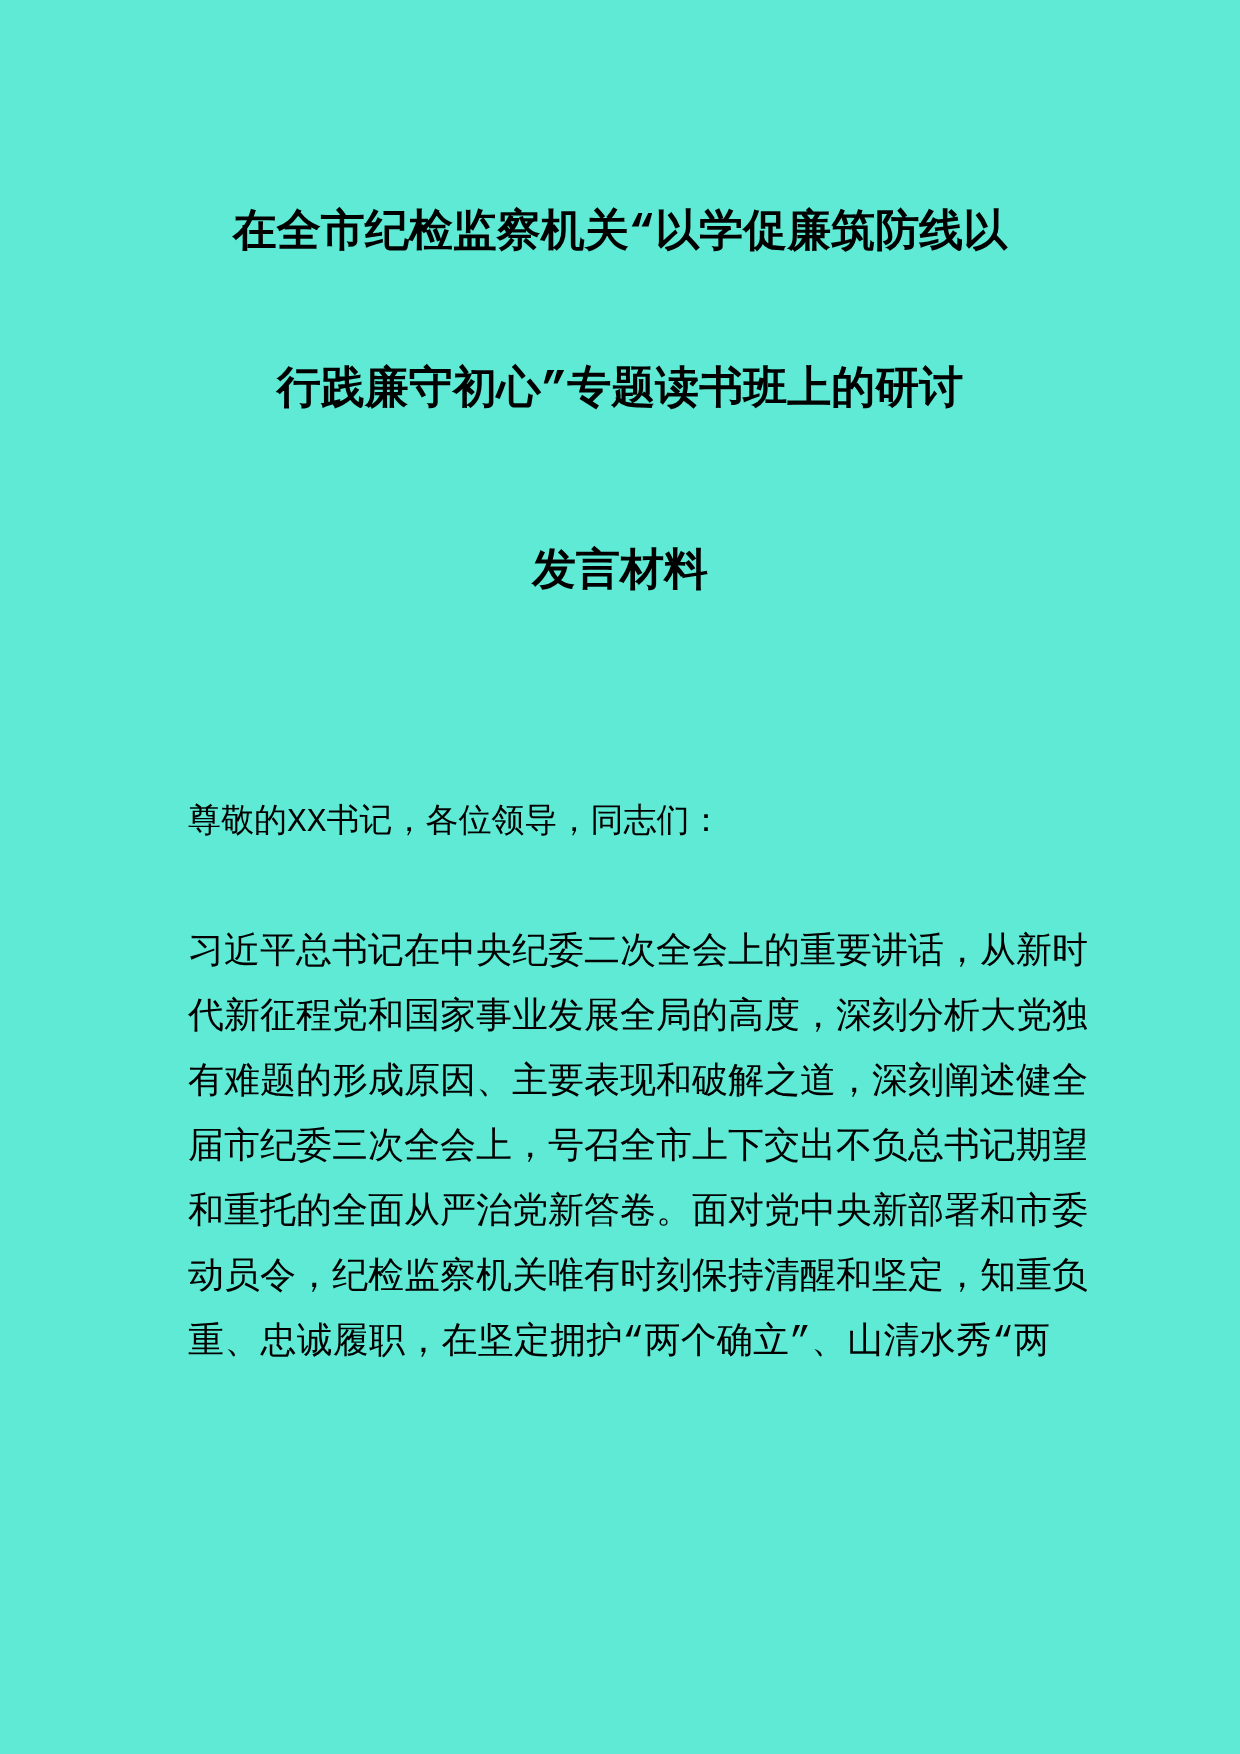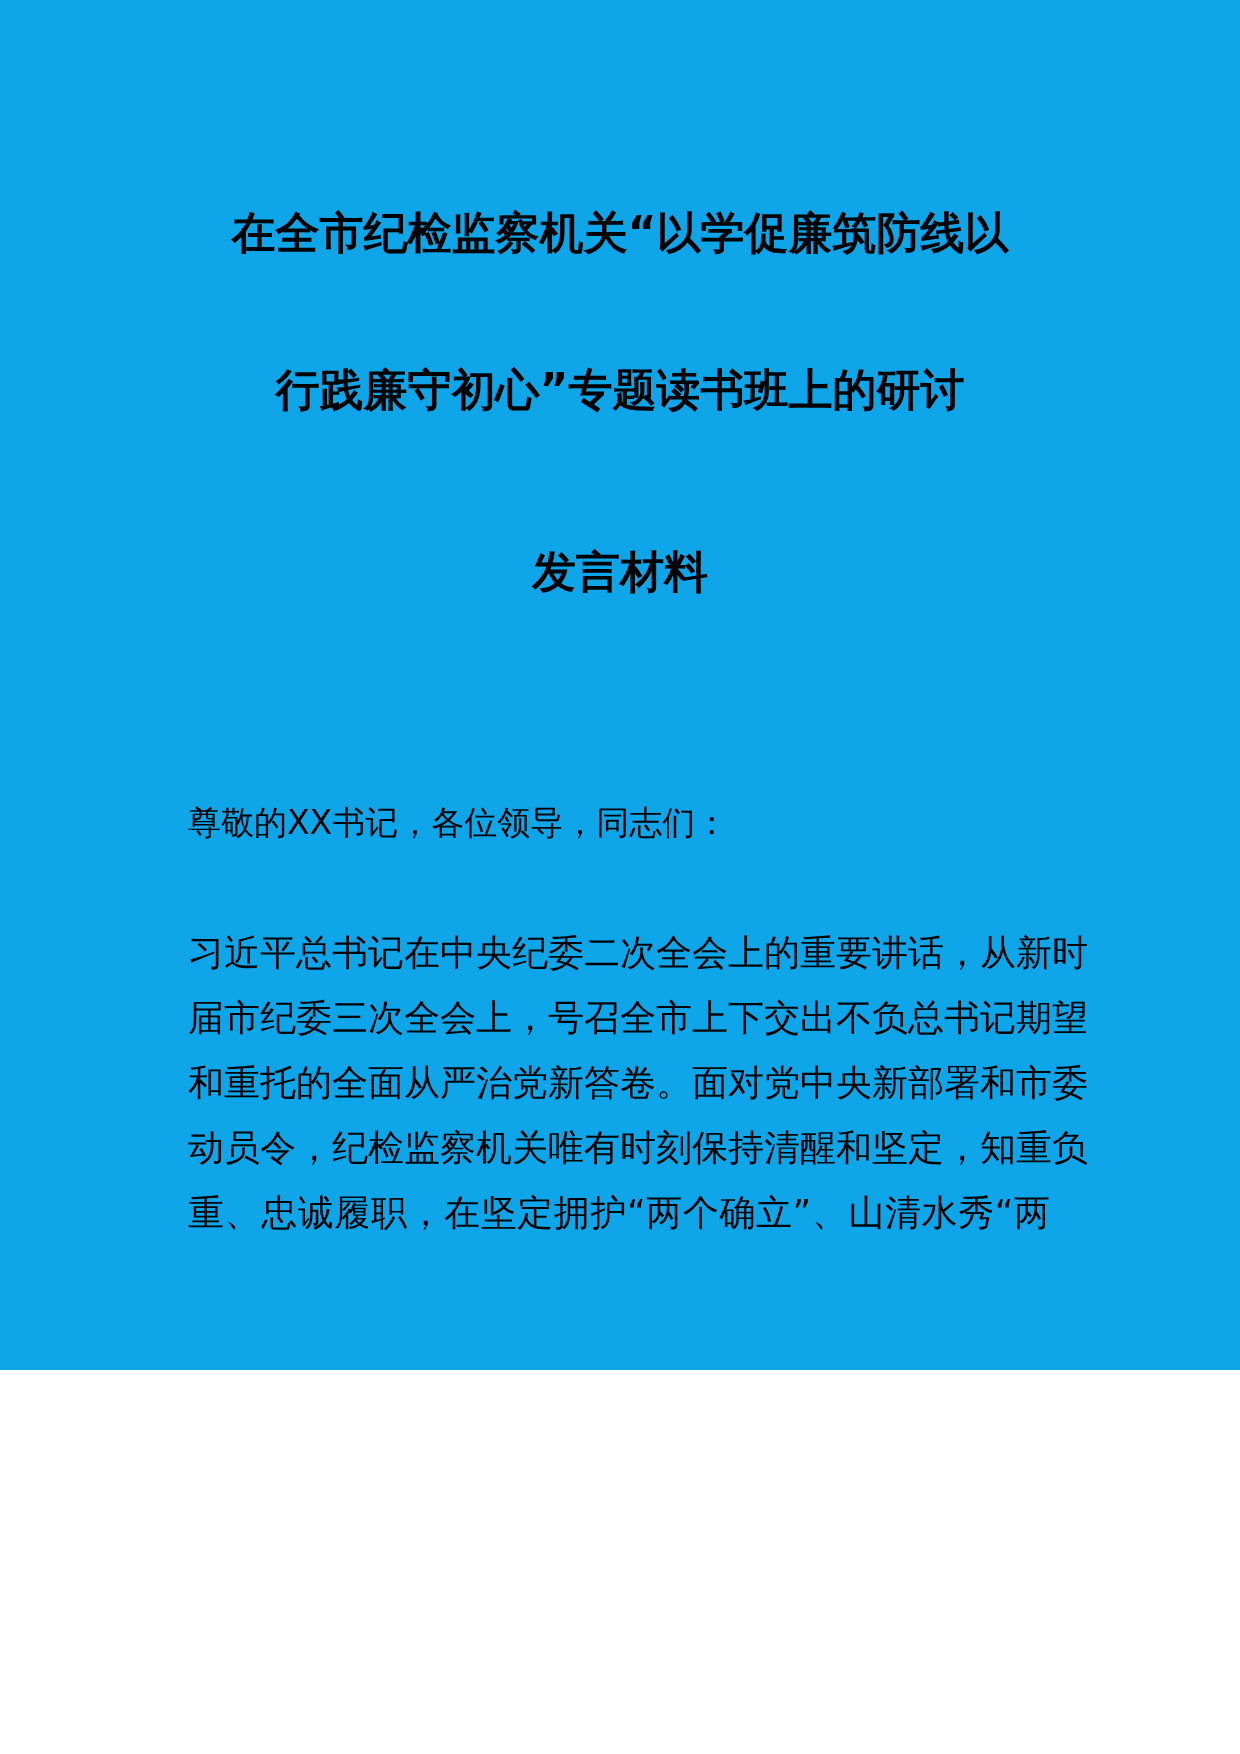--- a/index.html
+++ b/index.html
@@ -12,22 +12,23 @@
       height: 1754px;
       position: relative;
       overflow: hidden;
       color: #000000;
       font-family: "DejaVu Sans", "Liberation Sans", sans-serif;
     }
     .page {
       position: absolute;
       left: 0; top: 0;
       width: 1240px;
-      height: 1370px;
-      background: #0ea5e9;
+      height: 1754px;
+      background: #5eead4;
+      font-family: Liberation Mono, monospace;
     }
     .title-line {
       position: absolute;
       left: 0;
       width: 1240px;
       text-align: center;
       font-weight: bold;
       font-size: 44px;
       line-height: 56px;
       letter-spacing: 0px;
@@ -68,18 +69,20 @@
 
 <div class="page">
   <div class="title-line l1">在全市纪检监察机关“以学促廉筑防线以</div>
   <div class="title-line l2">行践廉守初心”专题读书班上的研讨</div>
   <div class="title-line l3">发言材料</div>
 
   <div class="salutation">尊敬的XX书记，各位领导，同志们：</div>
 
   <div class="body-block">
     <span class="body-line">习近平总书记在中央纪委二次全会上的重要讲话，从新时</span>
+    <span class="body-line">代新征程党和国家事业发展全局的高度，深刻分析大党独</span>
+    <span class="body-line">有难题的形成原因、主要表现和破解之道，深刻阐述健全</span>
     <span class="body-line">届市纪委三次全会上，号召全市上下交出不负总书记期望</span>
     <span class="body-line">和重托的全面从严治党新答卷。面对党中央新部署和市委</span>
     <span class="body-line">动员令，纪检监察机关唯有时刻保持清醒和坚定，知重负</span>
     <span class="body-line">重、忠诚履职，在坚定拥护“两个确立”、山清水秀“两</span>
   </div>
 </div>
 
 </body></html>

